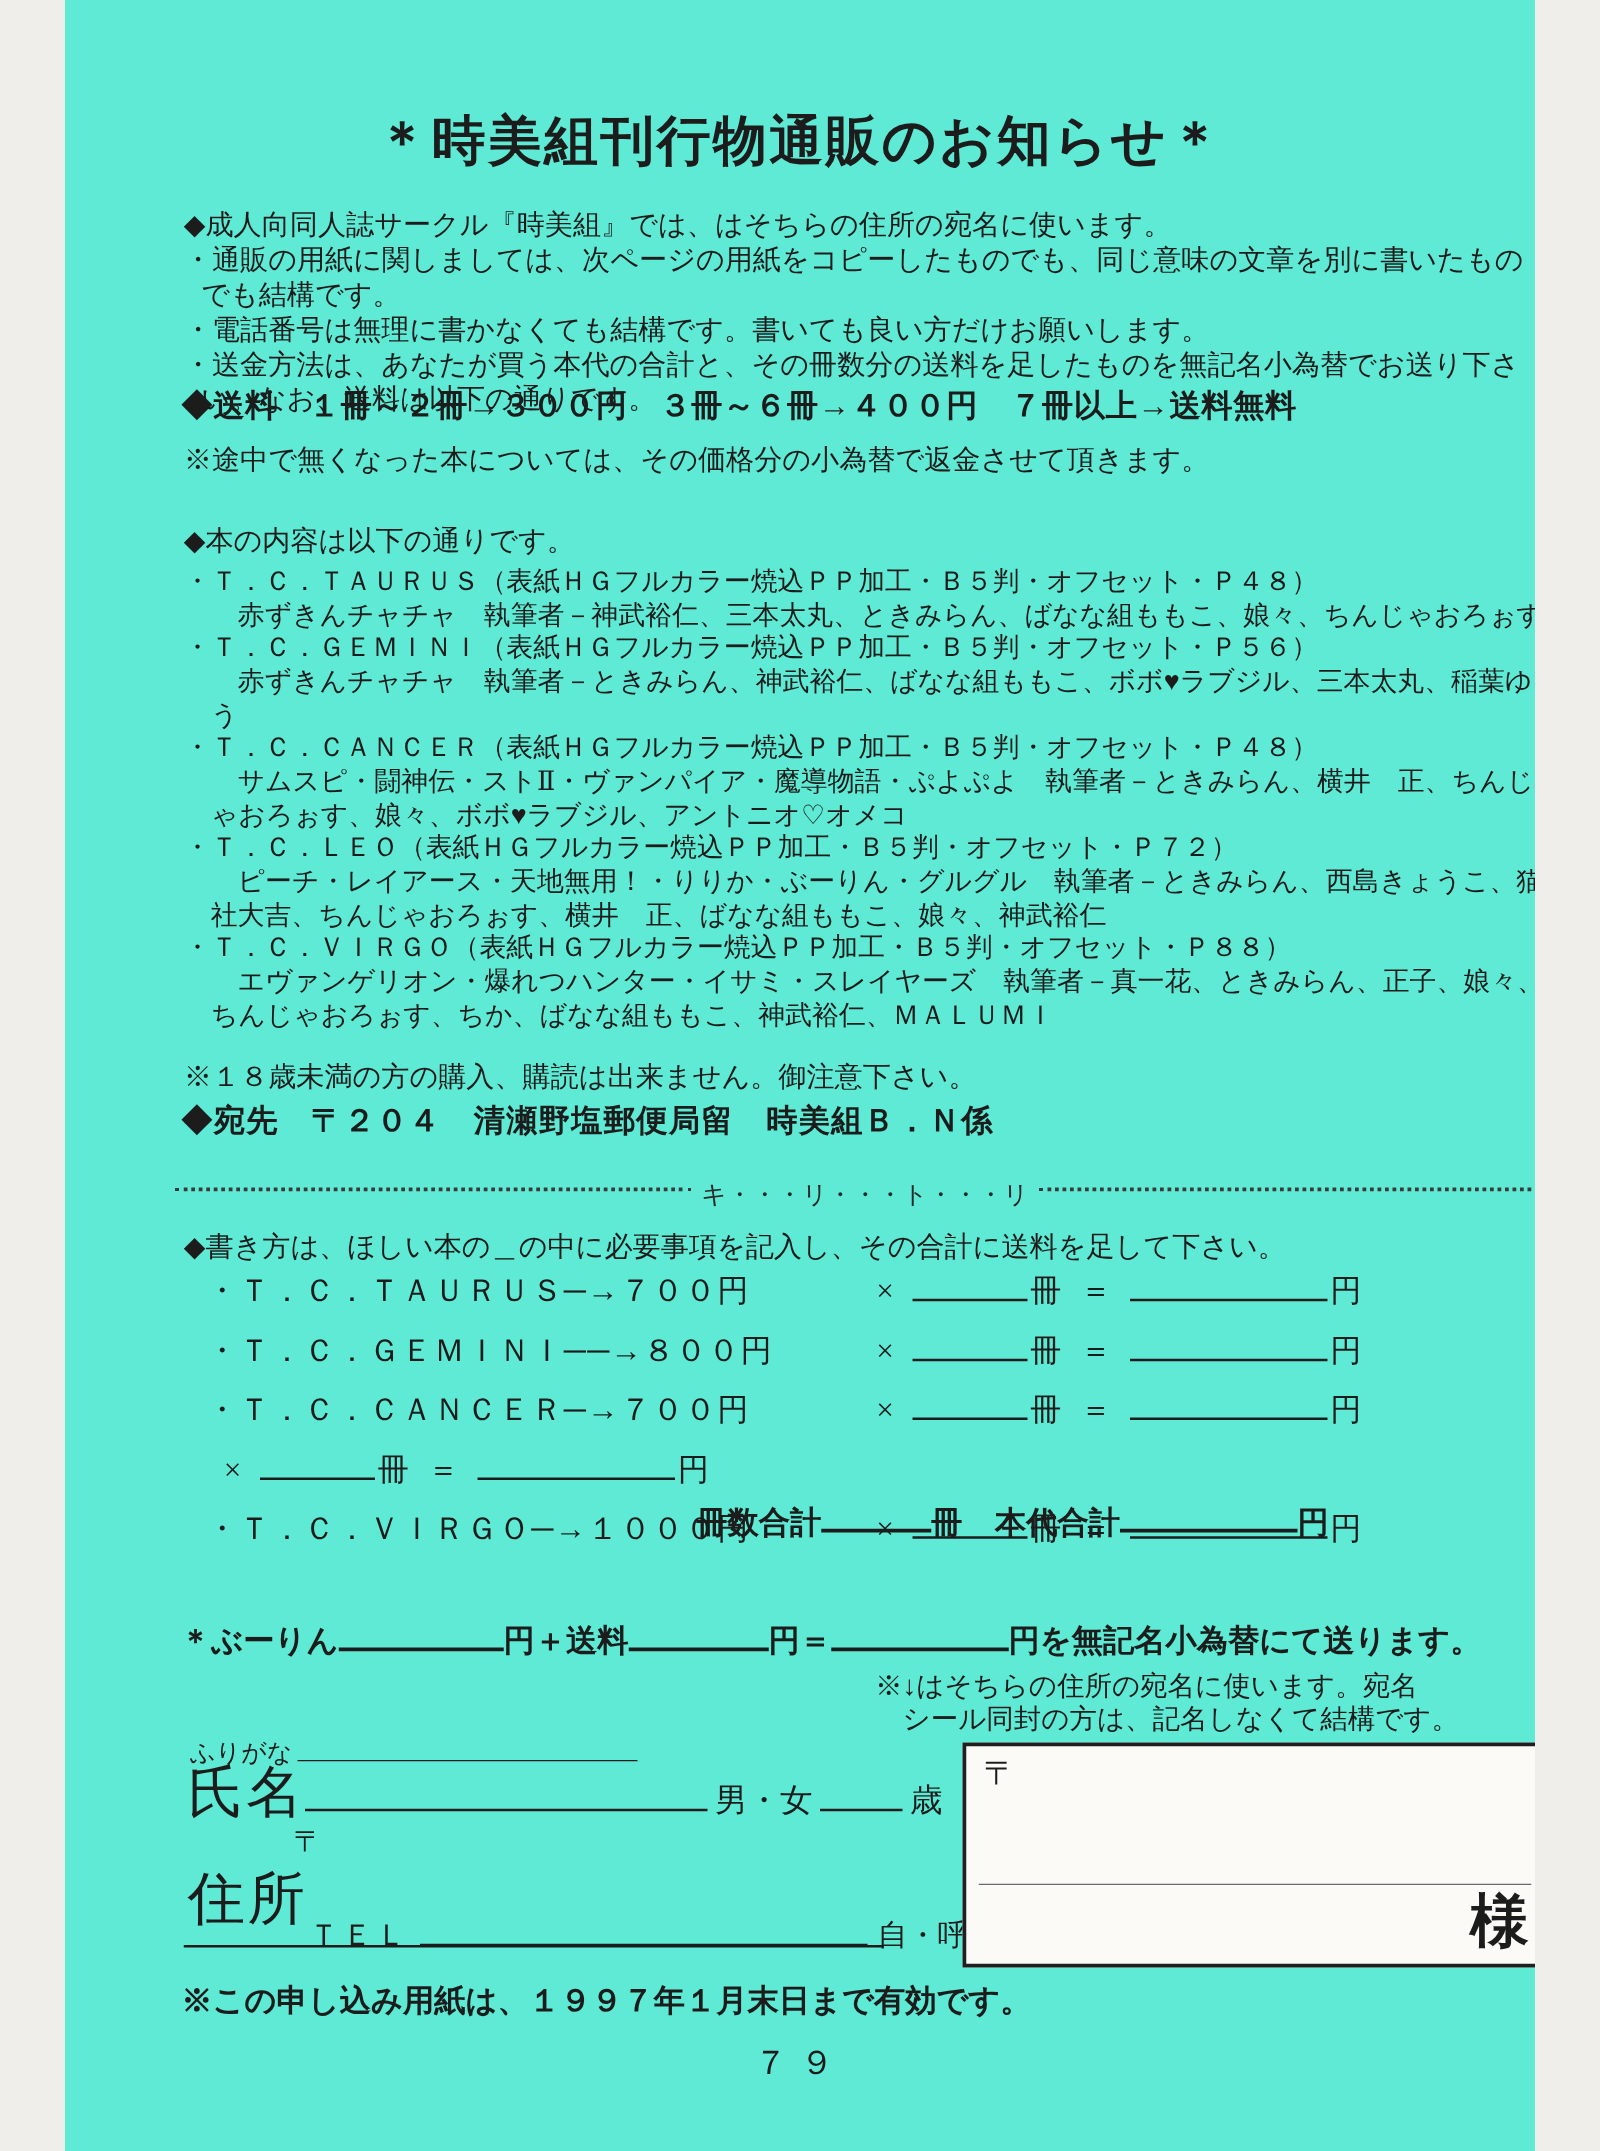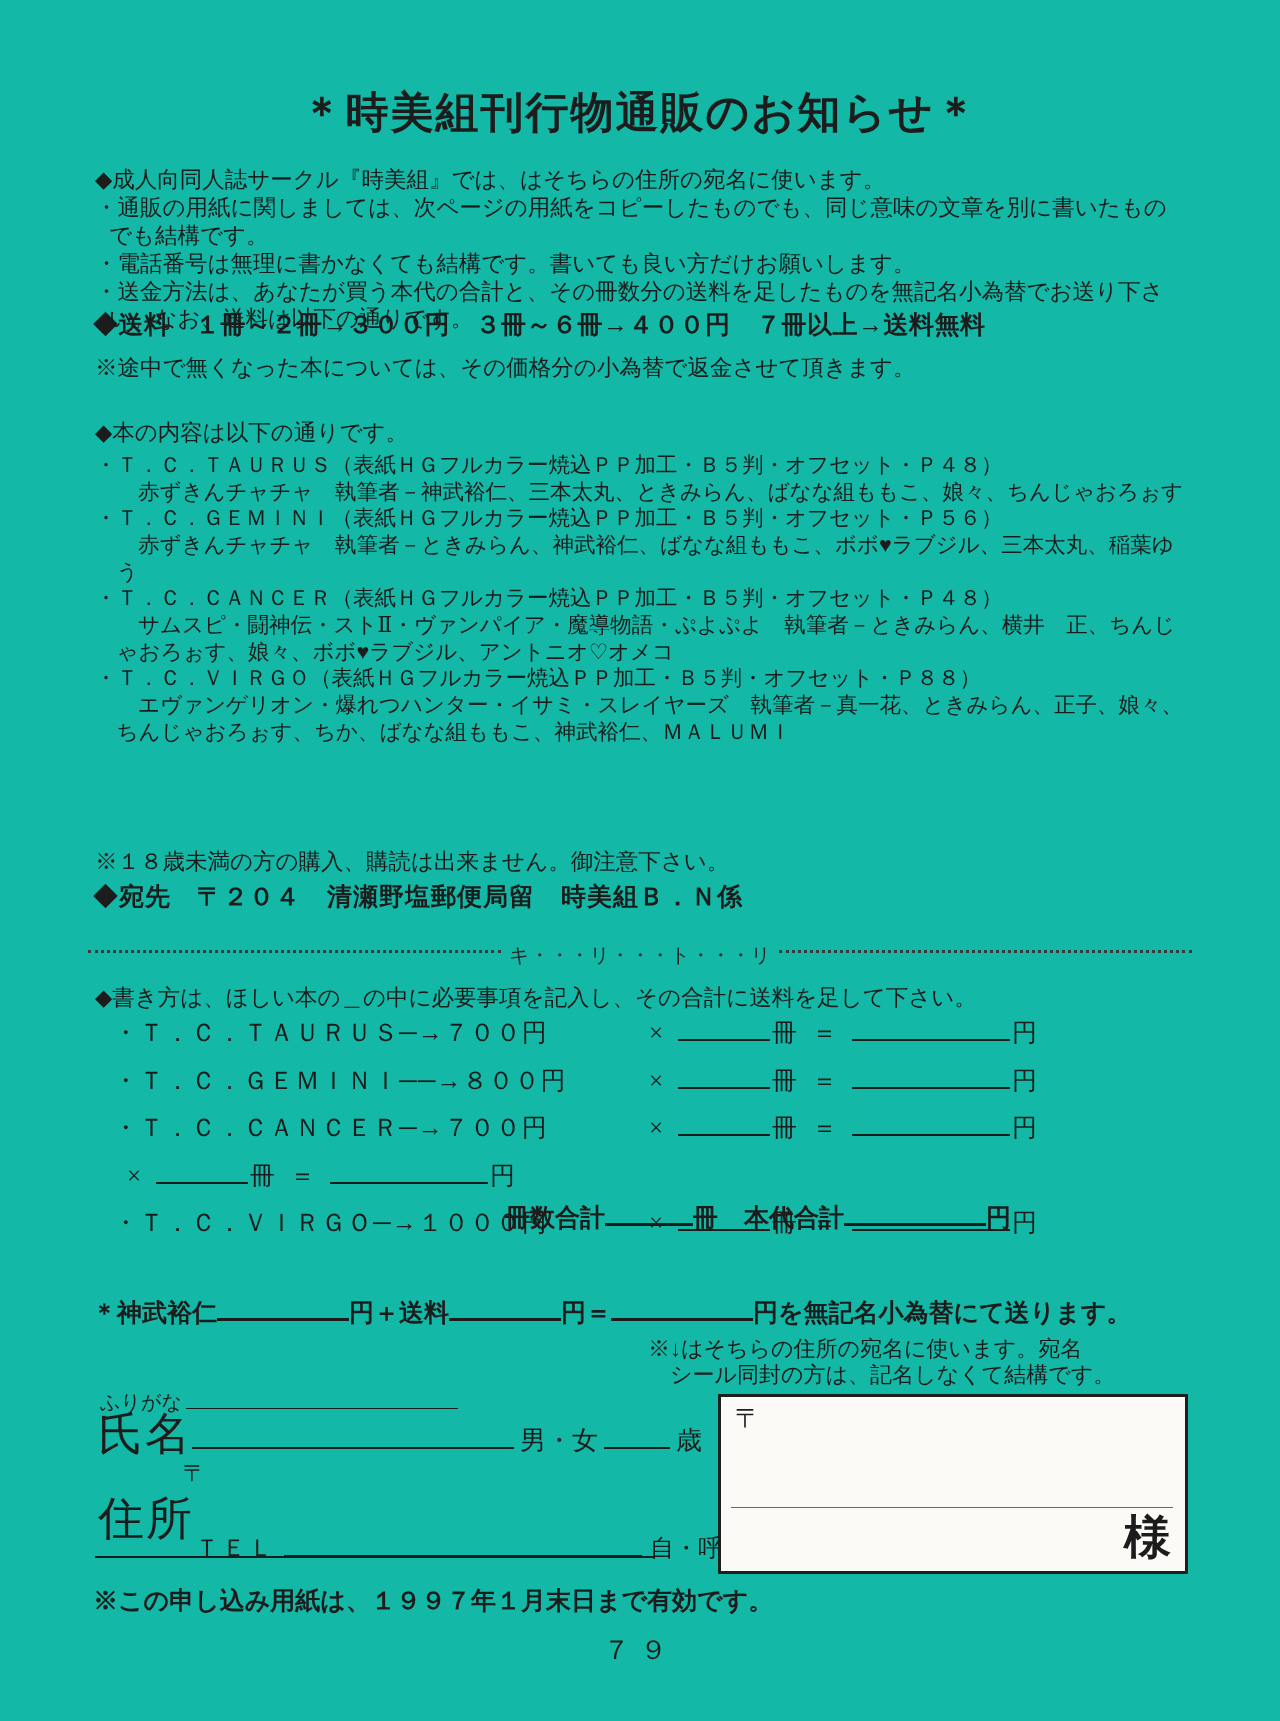--- a/index.html
+++ b/index.html
@@ -1,18 +1,18 @@
 <!DOCTYPE html>
 <html><head>
 <meta charset="utf-8">
 <style>
   html,body { margin:0; padding:0; background:#efeeea; }
   .page {
-    position:relative; width:1280px; height:1721px; margin:0 auto;
-    background:#14b8a6; color:#1c1c1c; overflow:hidden;
+    position:relative; width:1176px; height:1721px; margin:0 auto;
+    background:#5eead4; color:#1c1c1c; overflow:hidden;
     font-family:"Liberation Serif","DejaVu Serif",serif;
   }
   .abs { position:absolute; }
   .sans { font-family:Liberation Serif, serif;text-align:center; }
   .blank {
     display:inline-block; border-bottom:2.5px solid #1c1c1c;
     height:1em; vertical-align:baseline;
   }
   .title {
     left:0; right:0; top:84px; text-align:center;
@@ -93,20 +93,24 @@
     </div>
     <div>
       <div>・Ｔ．Ｃ．ＧＥＭＩＮＩ（表紙ＨＧフルカラー焼込ＰＰ加工・Ｂ５判・オフセット・Ｐ５６）</div>
       <div class="book-detail">赤ずきんチャチャ　執筆者－ときみらん、神武裕仁、ばなな組ももこ、ボボ♥ラブジル、三本太丸、稲葉ゆう</div>
     </div>
     <div>
       <div>・Ｔ．Ｃ．ＣＡＮＣＥＲ（表紙ＨＧフルカラー焼込ＰＰ加工・Ｂ５判・オフセット・Ｐ４８）</div>
       <div class="book-detail">サムスピ・闘神伝・ストⅡ・ヴァンパイア・魔導物語・ぷよぷよ　執筆者－ときみらん、横井　正、ちんじゃおろぉす、娘々、ボボ♥ラブジル、アントニオ♡オメコ</div>
     </div>
     <div>
+      <div>・Ｔ．Ｃ．ＬＥＯ（表紙ＨＧフルカラー焼込ＰＰ加工・Ｂ５判・オフセット・Ｐ７２）</div>
+      <div class="book-detail">ピーチ・レイアース・天地無用！・りりか・ぶーりん・グルグル　執筆者－ときみらん、西島きょうこ、猫社大吉、ちんじゃおろぉす、横井　正、ばなな組ももこ、娘々、神武裕仁</div>
+    </div>
+    <div>
       <div>・Ｔ．Ｃ．ＶＩＲＧＯ（表紙ＨＧフルカラー焼込ＰＰ加工・Ｂ５判・オフセット・Ｐ８８）</div>
       <div class="book-detail">エヴァンゲリオン・爆れつハンター・イサミ・スレイヤーズ　執筆者－真一花、ときみらん、正子、娘々、ちんじゃおろぉす、ちか、ばなな組ももこ、神武裕仁、ＭＡＬＵＭＩ</div>
     </div>
   </div>
 
   <div class="abs age-note">※１８歳未満の方の購入、購読は出来ません。御注意下さい。</div>
 
   <div class="abs addressee-line sans">◆宛先　〒２０４　清瀬野塩郵便局留　時美組Ｂ．Ｎ係</div>
 
   <div class="abs cutline">
@@ -162,21 +166,21 @@
       <span class="blank amount-blank"></span>
       <span>円</span>
     </div>
   </div>
 
   <div class="abs totals sans">
     <span>冊数合計</span><span class="blank" style="width:88px;"></span><span>冊</span><span style="display:inline-block;width:26px;"></span><span>本代合計</span><span class="blank" style="width:142px;"></span><span>円</span>
   </div>
 
   <div class="abs remit sans">
-    <span>＊神武裕仁</span><span class="blank" style="width:132px;"></span><span>円＋送料</span><span class="blank" style="width:112px;"></span><span>円＝</span><span class="blank" style="width:142px;"></span><span>円を無記名小為替にて送ります。</span>
+    <span>＊ぶーりん</span><span class="blank" style="width:132px;"></span><span>円＋送料</span><span class="blank" style="width:112px;"></span><span>円＝</span><span class="blank" style="width:142px;"></span><span>円を無記名小為替にて送ります。</span>
   </div>
 
   <div class="abs recipient-note">
     <div>※↓はそちらの住所の宛名に使います。宛名</div>
     <div class="l2">シール同封の方は、記名しなくて結構です。</div>
   </div>
 
   <div class="abs furigana-row">
     <span>ふりがな</span>
     <span class="blank"></span>

